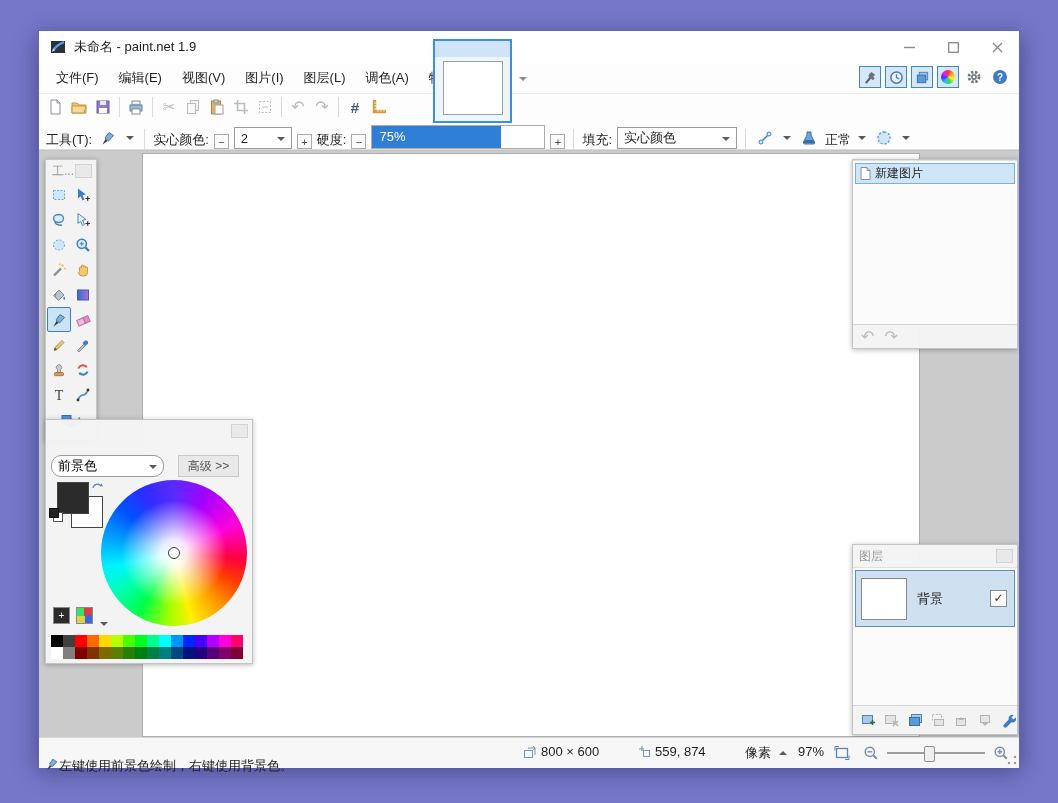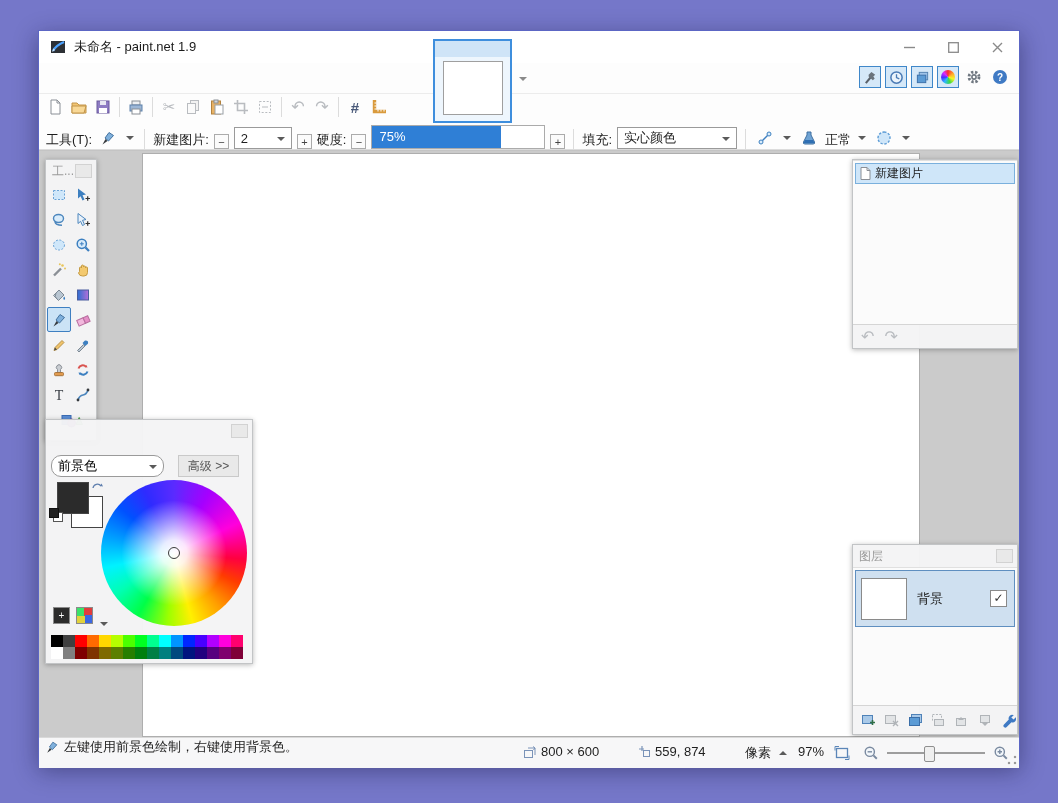--- a/index.html
+++ b/index.html
@@ -90,21 +90,21 @@
   .layers-panel{left:813px;top:393px;width:166px;height:191px;display:flex;flex-direction:column;}
   .layer-list{flex:1;background:#fbfbfb;border-top:1px solid #e0e0e0;border-bottom:1px solid #d5d5d5;padding:2px;}
   .layer-row{height:55px;display:flex;align-items:center;background:#cfe0f0;border:1px solid #5f8fc0;font-size:13px;color:#1e1e1e;}
   .layer-thumb{width:44px;height:40px;background:#fff;border:1px solid #8a8a8a;margin-left:5px;}
   .layer-name{margin-left:10px;flex:1;}
   .checkbox{width:15px;height:15px;background:#fff;border:1px solid #8a8a8a;margin-right:7px;font-size:12px;line-height:14px;text-align:center;color:#333;}
   .layers-footer{height:28px;display:flex;align-items:center;gap:6px;padding-left:7px;}
   .lf-btn{width:18px;height:18px;border:0;background:transparent;padding:0;display:flex;align-items:center;justify-content:center;}
   
   .statusbar{position:relative;height:30px;background:#f7f7f8;border-top:1px solid #d9d9d9;font-size:13px;color:#1e1e1e;}
-  .sb-hint{position:absolute;left:6px;top:0;display:flex;align-items:center;gap:5px;}
+  .sb-hint{position:absolute;left:6px;top:19px;display:flex;align-items:flex-start;}
   .sb-abs{position:absolute;top:6px;display:flex;align-items:center;gap:4px;}
   .sb-grip{position:absolute;right:2px;bottom:3px;width:10px;height:10px;
     background:radial-gradient(circle at 8px 2px,#9a9a9a 1.4px,transparent 1.6px),
                radial-gradient(circle at 8px 8px,#9a9a9a 1.4px,transparent 1.6px),
                radial-gradient(circle at 2px 8px,#9a9a9a 1.4px,transparent 1.6px);}
   .sb-slider{position:absolute;left:848px;top:8px;width:98px;height:14px;}
   .sb-slider .track{position:absolute;left:0;right:0;top:6px;height:2px;background:#9d9d9d;}
   .sb-slider .thumb{position:absolute;left:38%;top:0;width:9px;height:14px;background:#efefef;border:1px solid #8f8f8f;border-radius:2px;}
   svg{display:block;}
 </style>
@@ -135,20 +135,29 @@
         </button>
       <button class="win-btn">
           <svg width="11" height="11" viewBox="0 0 11 11">
             <path d="M1 1 L10 10 M10 1 L1 10" stroke="#8a8a8a" stroke-width="1.4"></path>
           </svg>
         </button>
     </div>
   </div>
 
   <div class="menubar">
+    <div class="menu-list">
+        <span class="menu-item">文件(F)</span>
+        <span class="menu-item">编辑(E)</span>
+        <span class="menu-item">视图(V)</span>
+        <span class="menu-item">图片(I)</span>
+        <span class="menu-item">图层(L)</span>
+        <span class="menu-item">调色(A)</span>
+        <span class="menu-item">特效(C)</span>
+      </div>
     <div class="menu-right">
       <button class="toggle-btn">
         <svg width="15" height="15" viewBox="0 0 16 16">
             <path d="M3 14 L8 8" stroke="#5a6169" stroke-width="2.2"></path>
             <path d="M6 5 l3-3 4 3 -2 2 1.5 2 -2 2 -4.5-4z" fill="#6b737c"></path>
           </svg>
       </button>
       <button class="toggle-btn">
         <svg width="15" height="15" viewBox="0 0 16 16">
             <circle cx="8" cy="8" r="6" fill="#eaf3fb" stroke="#4a7ab5" stroke-width="1.6"></circle>
@@ -259,21 +268,21 @@
     <button class="tb-btn">
         <svg width="16" height="16" viewBox="0 0 16 16">
           <path d="M9 2.5 L13.5 5.5 L8.5 11 L5 8 Z" fill="#7fb0dc" stroke="#44729f"></path>
           <path d="M5.5 9 L7.5 11 L2.5 14.5 Z" fill="#35393d"></path>
         </svg>
       </button>
     <button class="caret-btn">
         <span class="caret"></span>
       </button>
     <span class="vsep"></span>
-    <span>新建图片:</span>
+    <span>实心颜色:</span>
     <button class="spin-btn">−</button>
     <span class="combo" style="width:58px;">
       <span>2</span>
       <span class="chev"></span>
     </span>
     <button class="spin-btn">+</button>
     <span>硬度:</span>
     <button class="spin-btn">−</button>
     <span class="slider-box">
       <span class="slider-fill" style="width: 75%;"></span>

